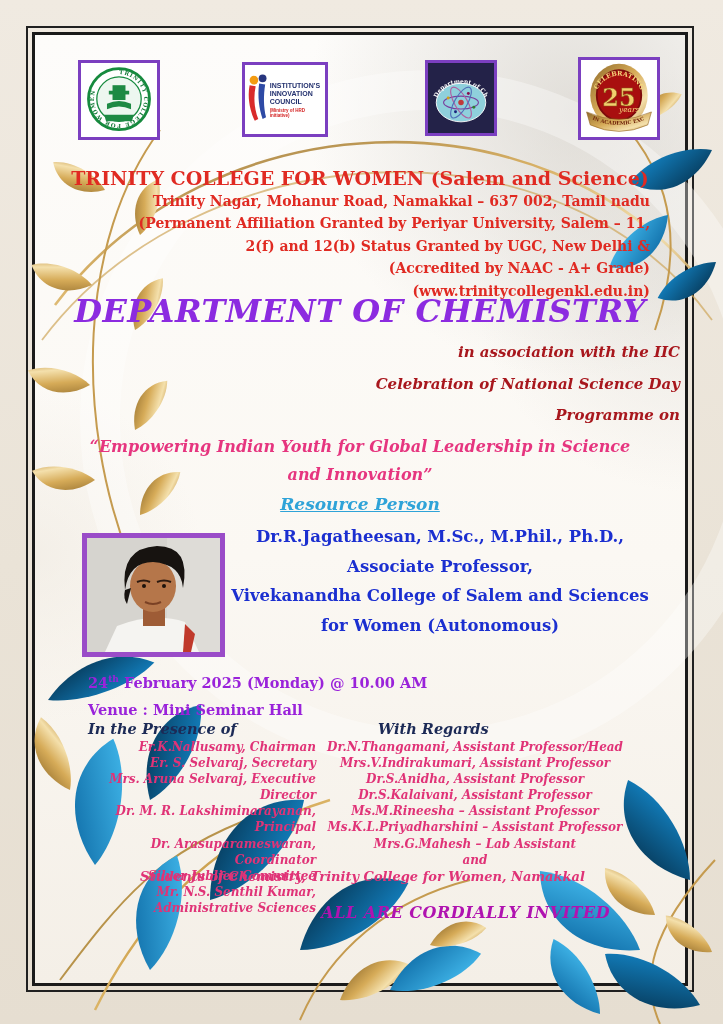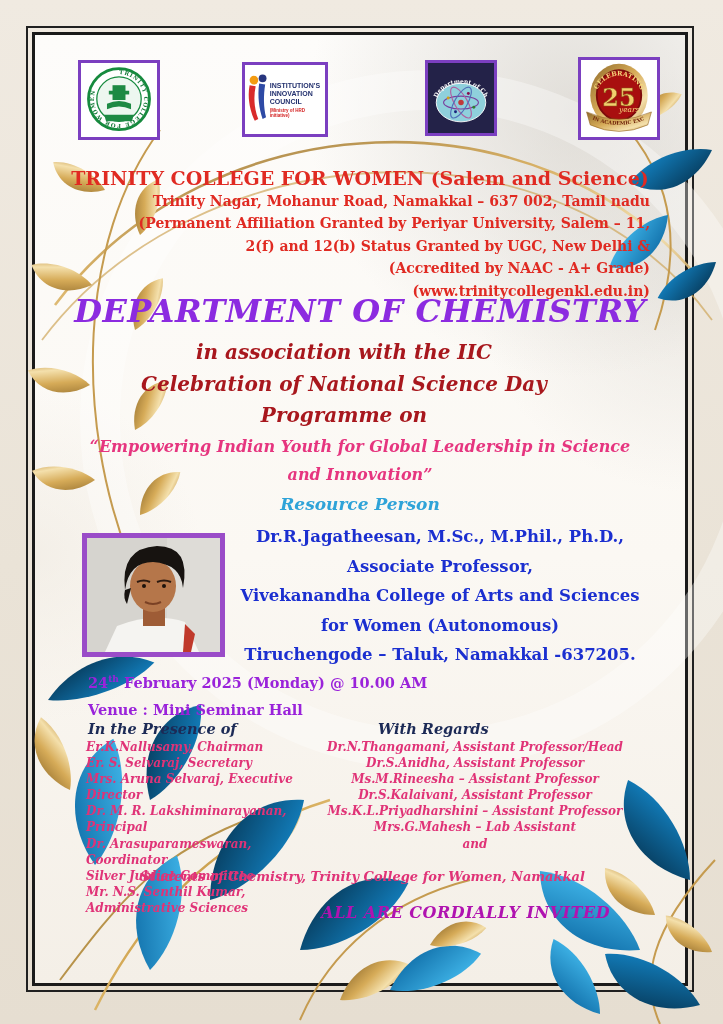--- a/index.html
+++ b/index.html
@@ -1,21 +1,21 @@
 <!DOCTYPE html>
 <html><head>
 <meta charset="utf-8">
 <style>
   html,body{margin:0;padding:0;}
   .poster{
     position:relative; width:723px; height:1024px; overflow:hidden;
     background:linear-gradient(180deg,#f0eae1 0%,#eae3d7 55%,#e6ded1 100%);
     font-family:"DejaVu Serif","Liberation Serif",serif;
   }
-  .abs{position:absolute;}
+  .abs{position:absolute;text-align:right;}
   
   .frame{
     position:absolute; left:32px; top:32px; width:656px; height:954px;
     border:3px solid #1a1a1a; box-sizing:border-box; z-index:1;
     background:
       radial-gradient(circle at 83% 8%, rgba(210,206,199,.65) 0%, rgba(210,206,199,0) 26%),
       radial-gradient(circle at 100% 26%, rgba(224,220,213,.6) 0%, rgba(224,220,213,0) 22%),
       radial-gradient(circle at 0% 55%, rgba(236,230,220,.5) 0%, rgba(236,230,220,0) 20%),
       linear-gradient(180deg,#fdfcfa 0%,#fbf8f3 55%,#f4efe7 100%);
   }
@@ -31,26 +31,26 @@
   .logo3{left:425px; top:60px; width:72px; height:76px; background:#232248;}
   .logo4{left:578px; top:57px; width:82px; height:83px;}
   .iic-text{display:flex; flex-direction:column; line-height:8px;
             font-family:"Liberation Sans",sans-serif; font-weight:bold; color:#22306e; font-size:7px;}
   .iic-sub{color:#d42222; font-size:4.5px; font-weight:bold; margin-top:2px; line-height:5px;}
   .college-header{left:70px; top:166px; width:580px; text-align:center; color:#e02a22; font-weight:bold;}
   .college-name{font-size:19px; line-height:24px;}
   .college-line{font-size:14px; line-height:22.4px;text-align:right;}
   .dept-title{left:40px; top:292px; width:640px; text-align:center; color:#8c2be0;
               font-size:32px; font-weight:bold; font-style:italic; letter-spacing:.5px;}
-  .assoc{left:24px; top:337px; width:640px; text-align:center; color:#a8171d;
-         font-size:20px; font-weight:bold; font-style:italic; line-height:31.5px;}
+  .assoc{left:40px; top:337px; width:640px; text-align:right; color:#a8171d;
+         font-size:15px; font-weight:bold; font-style:italic; line-height:31.5px;}
   .theme{left:50px; top:433px; width:620px; text-align:center; color:#e6357f;
          font-size:16px; font-weight:bold; font-style:italic; line-height:27.5px;}
   .resource-heading{left:40px; top:494px; width:640px; text-align:center; color:#2fa3d8;
-         font-size:17px; font-weight:bold; font-style:italic; }
+         font-size:17px; font-weight:bold; font-style:italic; text-decoration:underline;}
   .photo{left:82px; top:533px; width:133px; height:114px; border:5px solid #9a4cc8; background:#d6d4cf;}
   .person-block{left:228px; top:522px; width:424px; text-align:center; color:#1b2fd0;
          font-size:16.5px; font-weight:bold; line-height:29.5px;}
   .date-line,.venue-line{left:88px; color:#9a23da; font-size:14.5px; font-weight:bold;}
   .date-line{top:674px;} .date-line sup{font-size:9px;}
   .venue-line{top:701px;}
   .col-head{color:#1c2a56; font-size:14.5px; font-weight:bold; font-style:italic; top:720px;}
   .col-head-left{left:88px;} .col-head-right{left:378px;}
   .names{top:739px; color:#e03377; font-size:12px; font-weight:bold; font-style:italic; line-height:16.1px;}
   .names-left{left:86px; width:230px;}
@@ -256,23 +256,22 @@
         <path d="M70,44 Q77,41 84,44" stroke="#2c1a10" stroke-width="2" fill="none"></path>
         <circle cx="57" cy="48" r="2" fill="#1d120b"></circle>
           <circle cx="77" cy="48" r="2" fill="#1d120b"></circle>
         <path d="M58,64 Q66,68 74,64" stroke="#7a4124" stroke-width="2" fill="none"></path>
       </svg>
     </div>
 
     <div class="abs person-block">
       <div>Dr.R.Jagatheesan, M.Sc., M.Phil., Ph.D.,</div>
       <div>Associate Professor,</div>
-      <div>Vivekanandha College of Arts and Sciences</div>
+      <div>Vivekanandha College of Salem and Sciences</div>
       <div>for Women (Autonomous)</div>
-      <div>Tiruchengode – Taluk, Namakkal -637205.</div>
     </div>
 
     <div class="abs date-line">
       <span>24</span><sup>th</sup><span> February 2025 (Monday) @ 10.00 AM</span>
     </div>
     <div class="abs venue-line">Venue : Mini Seminar Hall</div>
 
     <div class="abs col-head col-head-left">In the Presence of</div>
     <div class="abs col-head col-head-right">With Regards</div>
 
@@ -282,23 +281,24 @@
       <div>Mrs. Aruna Selvaraj, Executive Director</div>
       <div>Dr. M. R. Lakshiminarayanan, Principal</div>
       <div>Dr. Arasuparameswaran, Coordinator</div>
       <div>Silver Jubliee Committee</div>
       <div>Mr. N.S. Senthil Kumar,</div>
       <div>Administrative Sciences</div>
     </div>
 
     <div class="abs names names-right">
       <div>Dr.N.Thangamani, Assistant Professor/Head</div>
+      <div>Mrs.V.Indirakumari, Assistant Professor</div>
       <div>Dr.S.Anidha, Assistant Professor</div>
+      <div>Dr.S.Kalaivani, Assistant Professor</div>
       <div>Ms.M.Rineesha – Assistant Professor</div>
-      <div>Dr.S.Kalaivani, Assistant Professor</div>
       <div>Ms.K.L.Priyadharshini – Assistant Professor</div>
       <div>Mrs.G.Mahesh – Lab Assistant</div>
       <div>and</div>
     </div>
 
     <div class="abs students-line">Students of Chemistry, Trinity College for Women, Namakkal</div>
 
     <div class="abs invite">ALL ARE CORDIALLY INVITED</div>
 
   </div>

